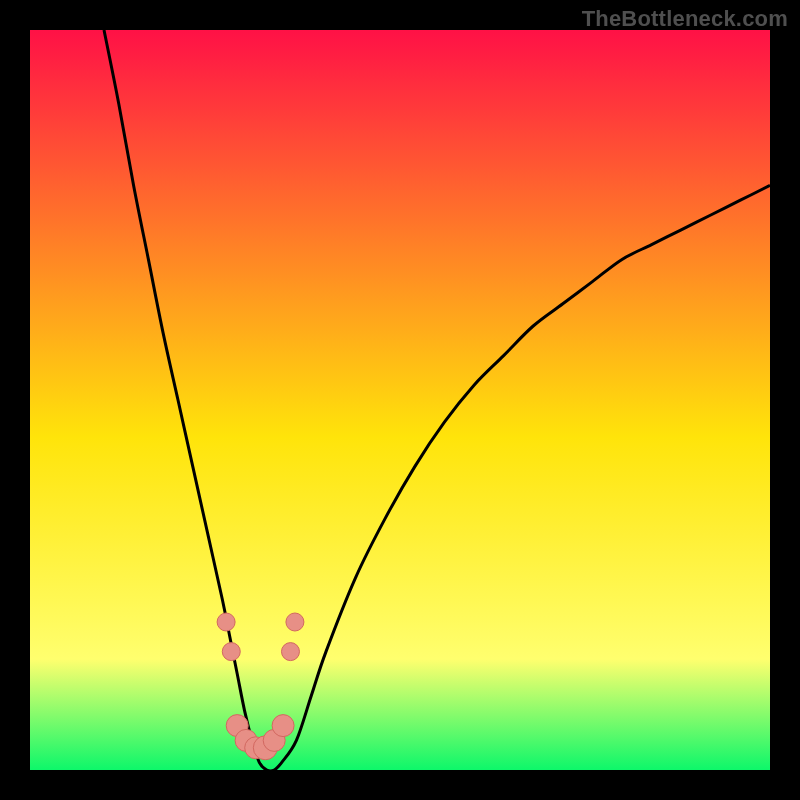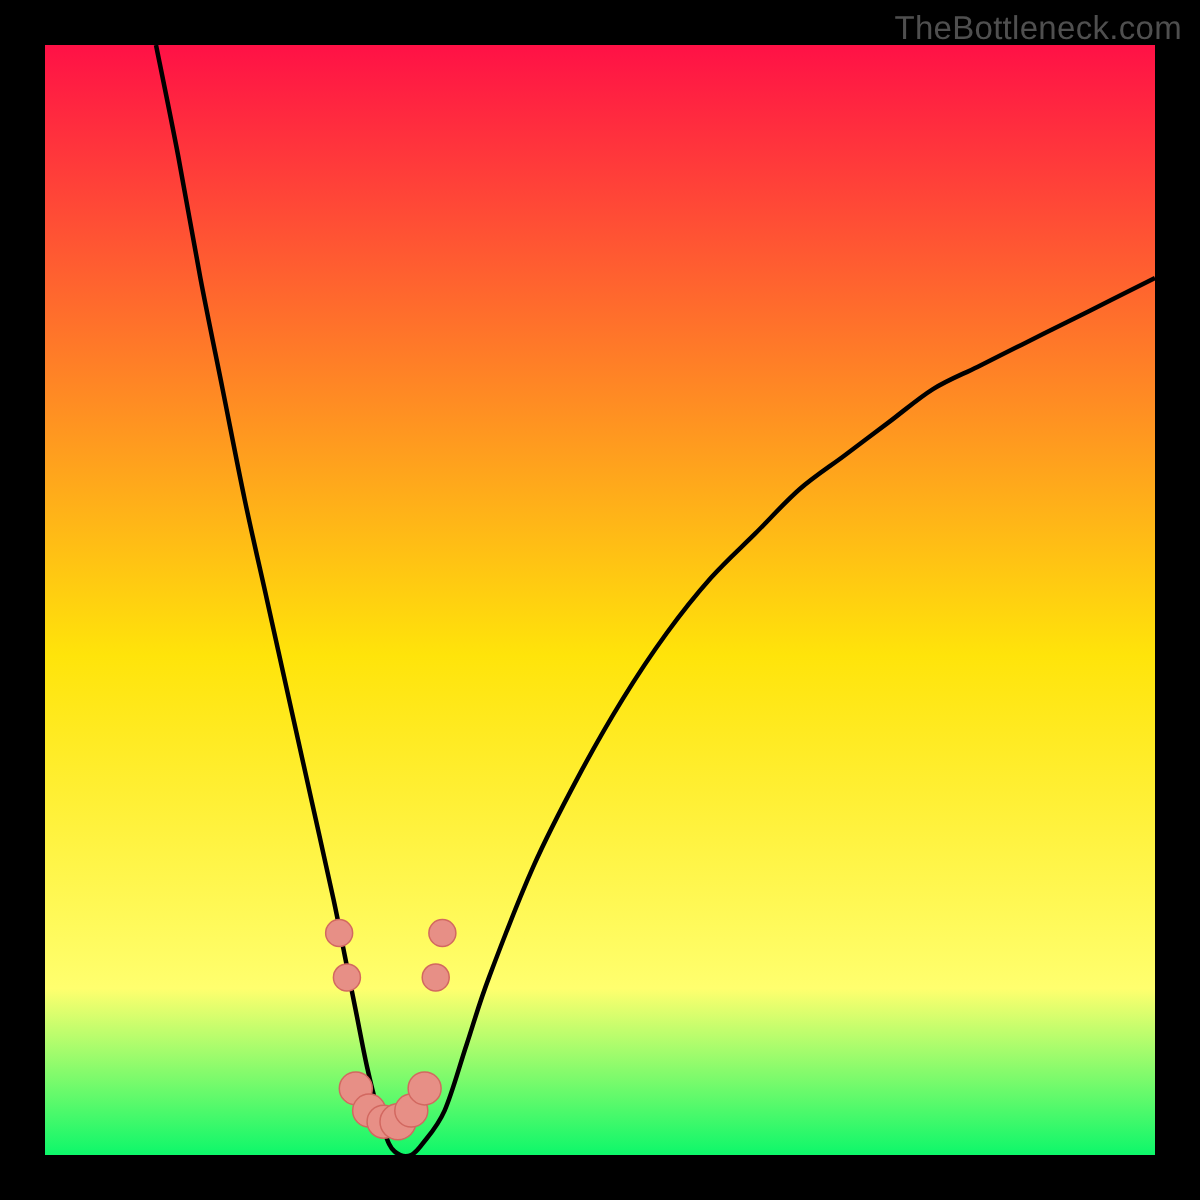--- a/index.html
+++ b/index.html
@@ -1,18 +1,18 @@
 <!DOCTYPE html>
 <html><head>
 <meta charset="utf-8">
 <style>
   html,body{margin:0;padding:0;width:800px;height:800px;overflow:hidden;font-family:Arial,Helvetica,sans-serif}
   .frame{position:relative;width:800px;height:800px;background:#000}
   .plot{position:absolute;left:30px;top:30px;width:740px;height:740px}
-  .watermark{position:absolute;right:12px;top:6px;color:#4f4f4f;font-size:22px;font-weight:400;letter-spacing:0.2px}
+  .watermark{position:absolute;right:12px;top:6px;color:#4f4f4f;font-size:22px;font-weight:700;letter-spacing:0.2px}
 </style>
 </head>
 <body>
 
 <div class="frame" style="background: rgb(0, 0, 0);">
   <div class="watermark">TheBottleneck.com</div>
   <svg class="plot" viewBox="0 0 740 740" preserveAspectRatio="none">
     <defs>
       <linearGradient id="bg" x1="0" y1="0" x2="0" y2="1">
         <stop id="g0" offset="0%" stop-color="#ff1146"></stop>

